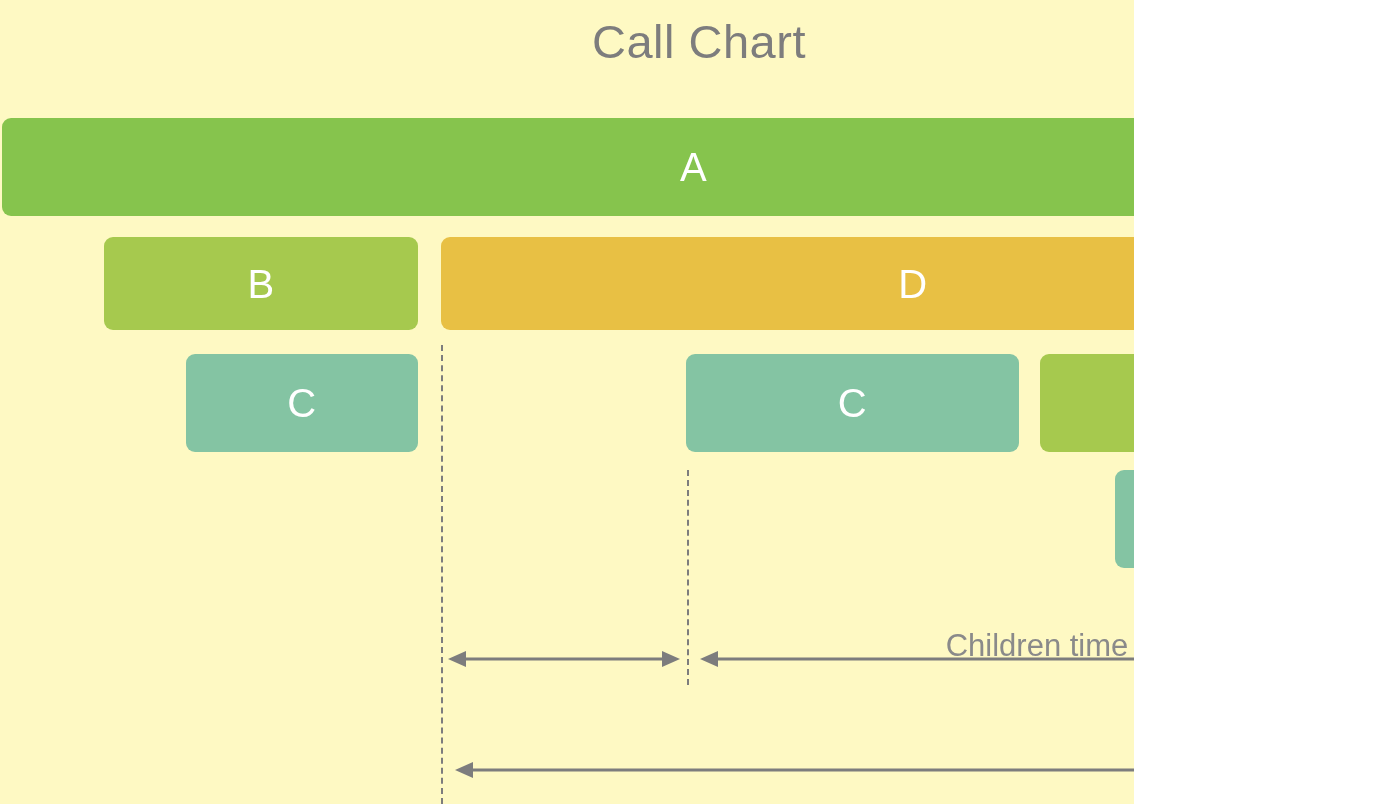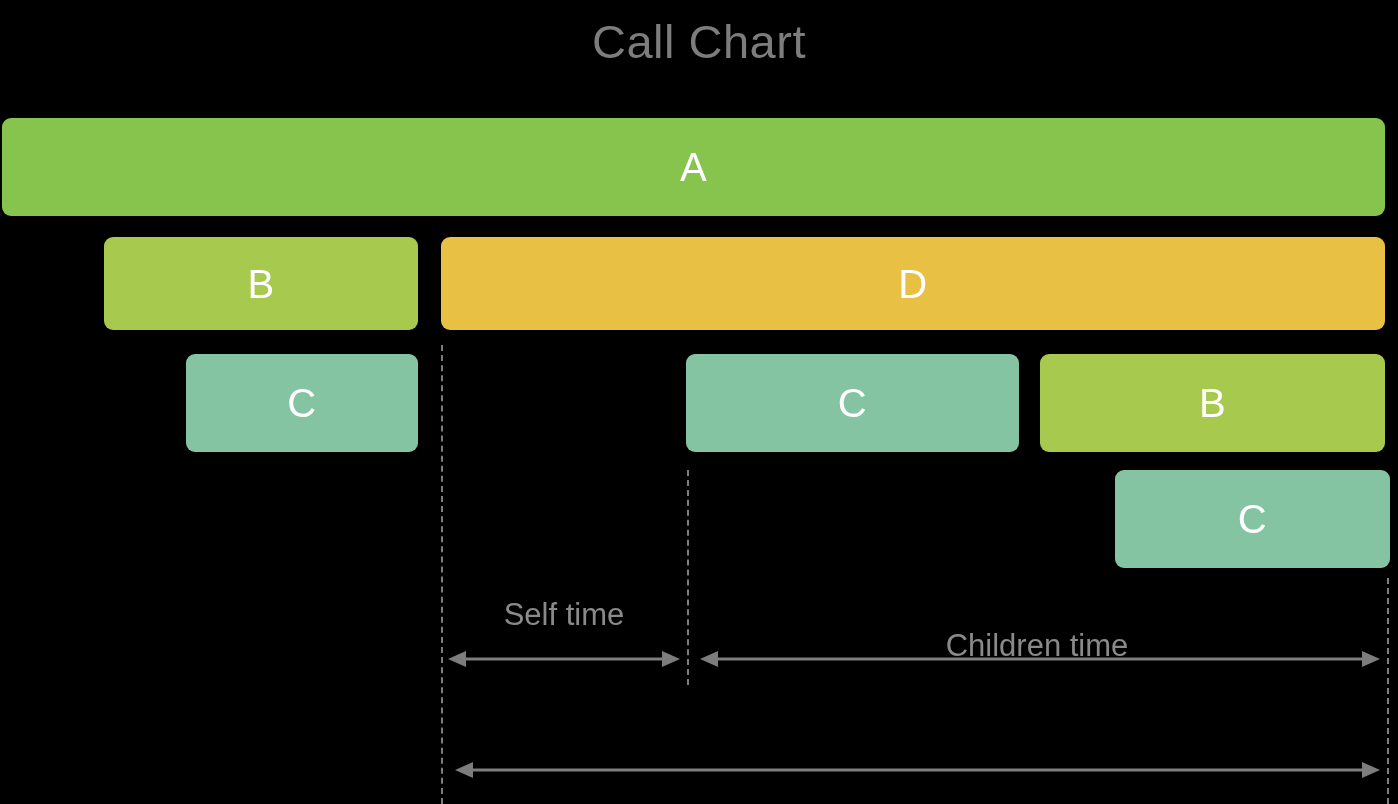--- a/index.html
+++ b/index.html
@@ -7,23 +7,23 @@
     margin: 0;
     padding: 0;
     background: #ffffff;
   }
   body {
     font-family: "Liberation Sans", sans-serif;
     -webkit-font-smoothing: antialiased;
   }
   #stage {
     position: relative;
-    width: 1398px;
+    width: 1134px;
     height: 804px;
-    background: #000000;
+    background: #fef9c3;
     overflow: hidden;
   }
 
   
   .chart-title {
     position: absolute;
     left: 0;
     top: 12px;
     width: 1398px;
     text-align: center;
@@ -116,21 +116,20 @@
   <div class="bar" style="left:1115px; top:470px; width:275px; height:98px; background:#84c4a3;">
     <span class="bar-label">C</span>
   </div>
 
   <div class="guide" style="left:441px; top:345px; height:459px;"></div>
 
   <div class="guide" style="left:687px; top:470px; height:215px;"></div>
 
   <div class="guide" style="left:1387px; top:578px; height:226px;"></div>
 
-  <div class="measure-label" style="left:441px; top:596px; width:246px;">Self time</div>
 
   <div class="measure-arrow" style="left:448px; top:648px; width:232px;">
     <svg viewBox="0 0 232 22" preserveAspectRatio="none">
       <line x1="14" y1="11" x2="218" y2="11" stroke="#7d7d7d" stroke-width="3"></line>
       <polygon points="0,11 18,3 18,19" fill="#7d7d7d"></polygon>
       <polygon points="232,11 214,3 214,19" fill="#7d7d7d"></polygon>
     </svg>
   </div>
 
   <div class="measure-label" style="left:687px; top:596px; width:700px;margin-top:31px;">Children time</div>

